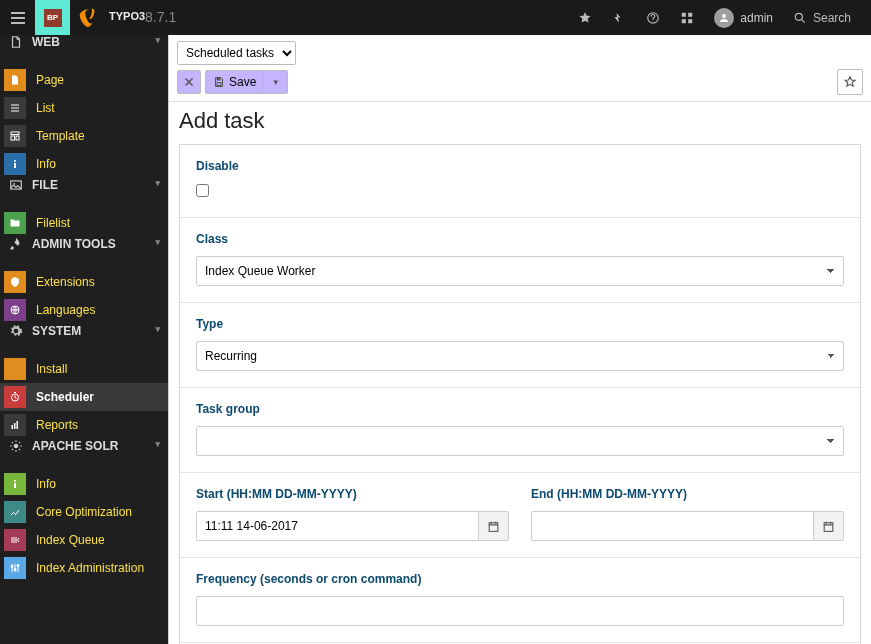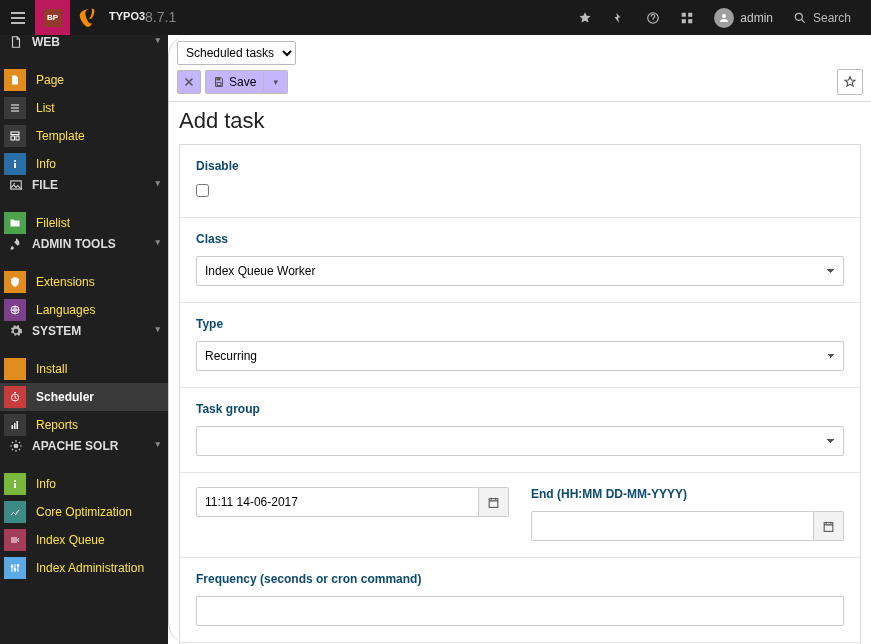--- a/index.html
+++ b/index.html
@@ -3,21 +3,21 @@
 <meta charset="utf-8">
 <style>
   * { box-sizing: border-box; margin: 0; padding: 0; font-family: -apple-system, "Helvetica Neue", Arial, sans-serif; }
   body { background: #fff; width: 871px; height: 644px; overflow: hidden; }
 
   
   .topbar { background:#1a1a1a; height:35px; display:flex; align-items:center; color:#ccc; font-size:12px; }
   .tb-hamburger { width:35px; height:35px; display:flex; align-items:center; justify-content:center; cursor:pointer; }
   .hamburger-lines { width:14px; }
   .hamburger-lines span { display:block; height:2px; background:#bbb; margin:3px 0; }
-  .tb-box { width:35px; height:35px; display:flex; align-items:center; justify-content:center; background:#be185d; }
+  .tb-box { width:35px; height:35px; display:flex; align-items:center; justify-content:center; background:#5eead4; }
   .bp-box { width:18px; height:18px; background:#913c2b; display:flex; align-items:center; justify-content:center; font-size:8px; color:#fff; font-weight:700; }
   .logo { width:35px; height:35px; display:flex; align-items:center; justify-content:center; }
   .logo svg { width:22px; height:22px; }
   .brand { display:flex; flex-direction:row; justify-content:center; padding-left:4px; line-height:1.1; }
   .brand .name { color:#eee; font-size:11px; font-weight:600;}
   .brand .ver  { color:#888; font-size:14px;}
   .tb-spacer { flex:1; }
   .tb-icon { width:34px; height:35px; display:flex; align-items:center; justify-content:center; cursor:pointer; color:#bbb; }
   .tb-user { display:flex; align-items:center; gap:6px; padding:0 10px; cursor:pointer; }
   .avatar  { width:20px; height:20px; border-radius:50%; background:#9e9e9e; display:flex; align-items:center; justify-content:center; }
@@ -43,21 +43,21 @@
   .c-dk     { background:#3a3a3a;}
   .c-green  { background:#4da34d;}
   .c-red    { background:#c83c3c;}
   .c-purple { background:#7b3f8c;}
   .c-lgreen { background:#78b93b;}
   .c-teal   { background:#3e8a86;}
   .c-rose   { background:#a43b57;}
   .c-sky    { background:#5aa9e6;}
 
   
-  .main{ flex:1; display:flex; flex-direction:column; border-left:1px solid #d0d0d0;border-radius:21px; }
+  .main{ flex:1; display:flex; flex-direction:column; border-left:1px solid #d0d0d0; }
   .docbar{ padding:6px 8px 4px; display:flex; align-items:center;}
   .docbar select{ font-size:12px; height:24px; border:1px solid #bbb; padding:0 4px; background:#fff; border-radius:2px; min-width:100px;}
   .toolbar{ padding:0 8px 6px; display:flex; align-items:center; gap:4px; border-bottom:1px solid #ddd; }
   .btnchip{ height:24px; min-width:24px; border:1px solid #bbb; background:#c4b5fd; display:flex; align-items:center; justify-content:center; font-size:12px; border-radius:2px; cursor:pointer; padding:0 3px;}
   .btngrp { display:flex; }
   .btngrp .btnchip{ border-radius:0;}
   .btngrp .btnchip:first-child{ border-top-left-radius:2px; border-bottom-left-radius:2px;}
   .btngrp .btnchip:last-child{ border-top-right-radius:2px; border-bottom-right-radius:2px; border-left:none;}
   .btnchip .icosvg{ width:12px;height:12px; }
   .toolbar .sp{ flex:1; }
@@ -402,20 +402,21 @@
           <label class="flabel">Type</label>
           <select class="fsel"><option>Recurring</option></select>
         </div>
         <div class="blk">
           <label class="flabel">Task group</label>
           <select class="fsel"><option></option></select>
         </div>
         <div class="blk">
           <div class="row2">
             <div>
+              <label class="flabel">Start (HH:MM DD-MM-YYYY)</label>
               <div class="igroup">
                 <input class="finput" value="11:11 14-06-2017" style="">
                 <div class="addon">
                     <svg viewBox="0 0 24 24" fill="none" stroke="currentColor" stroke-width="2">
                       <rect x="4" y="5" width="16" height="16"></rect>
                       <path d="M4 9h16M8 3v4M16 3v4"></path>
                     </svg>
                   </div>
               </div>
             </div>

